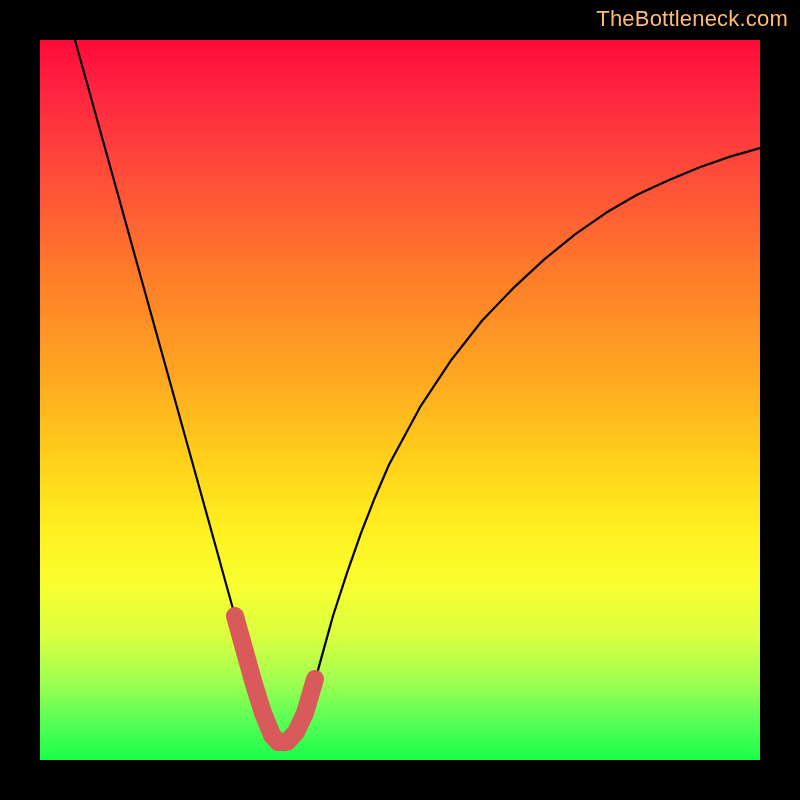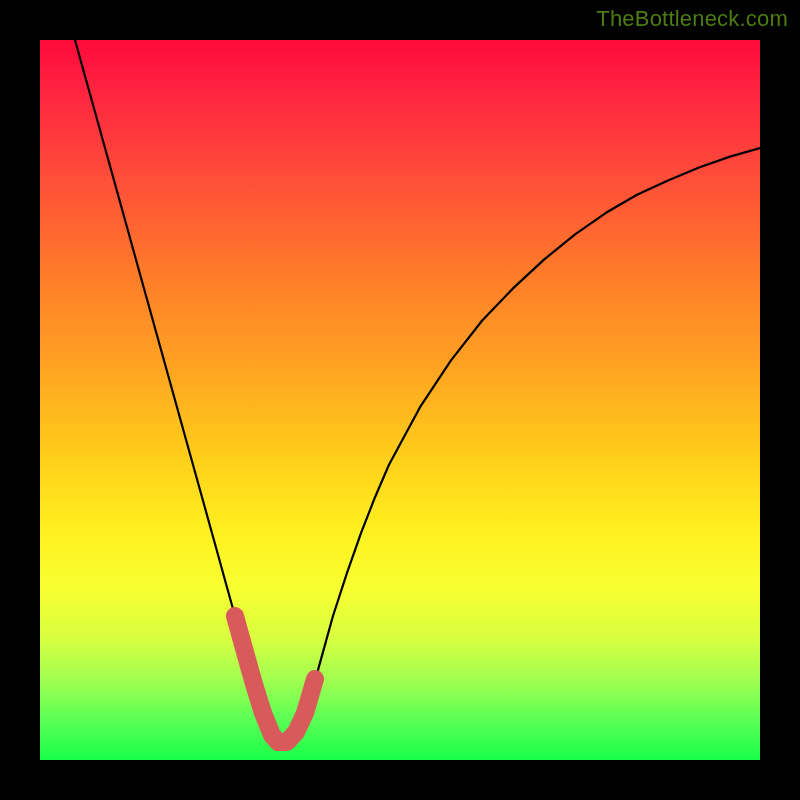--- a/index.html
+++ b/index.html
@@ -46,21 +46,21 @@
     position: absolute;
     left: 0;
     top: 0;
     width: 720px;
     height: 720px;
   }
   .watermark {
     position: absolute;
     top: 6px;
     right: 12px;
-    color: #4d7c0f;
+    color: #fdba74;
     font-size: 22px;
     font-weight: 500;
     letter-spacing: 0.2px;
   }
 </style>
 </head>
 <body>
 
 <div class="frame">
 

